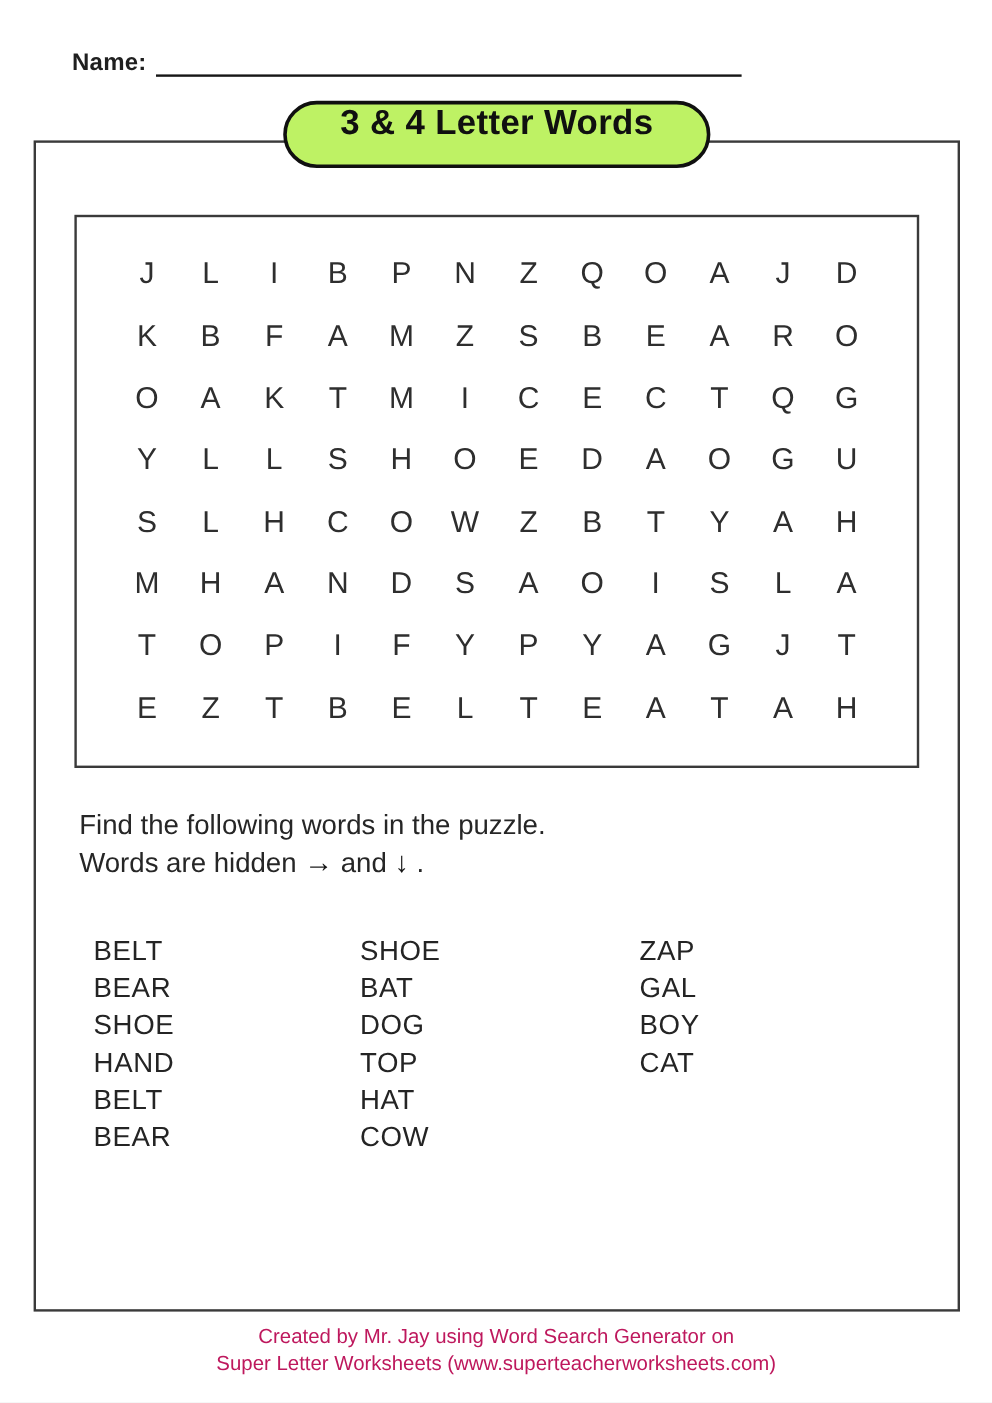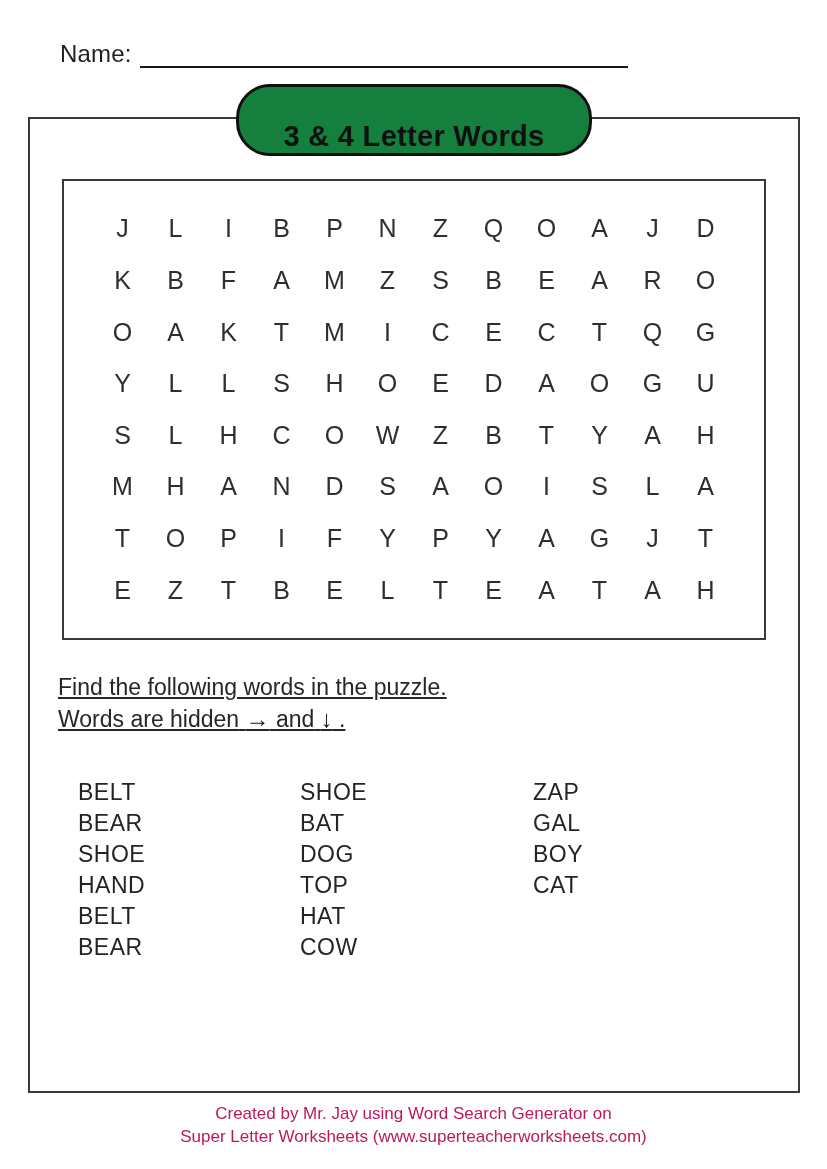--- a/index.html
+++ b/index.html
@@ -11,41 +11,41 @@
     background: #ffffff;
     font-family: "Liberation Sans", sans-serif;
     color: #1f1f1f;
     overflow: hidden;
   }
   
   .name-row {
     position: absolute; left: 60px; top: 40px;
     display: flex; align-items: flex-end;
   }
-  .name-label { font-weight: normal; font-size: 24px; letter-spacing: 0.2px; }
+  .name-label { font-weight: bold; font-size: 20px; letter-spacing: 0.2px; }
   .name-line {
     display: inline-block; width: 488px; height: 24px;
     margin-left: 8px; border-bottom: 2px solid #161616;
   }
   
   .outer-box {
     position: absolute; left: 28px; top: 117px;
     width: 772px; height: 976px;
     border: 2px solid #3a3a3a;
     background: #ffffff;
   }
   
   .title-pill {
     position: absolute; left: 50%; top: -35px;
     transform: translateX(-50%);
-    width: 356px; height: 72px;
-    background: #15803d;
+    width: 356px; height: 56px;
+    background: #bef264;
     border: 3px solid #101010;
     border-radius: 34px;
-    display: flex; align-items: flex-end; justify-content: center;
+    display: flex; align-items: flex-start; justify-content: center;
     z-index: 2;
   }
   .title-pill span {
     font-weight: bold; font-size: 29px; letter-spacing: 0.3px; color: #101010;
   }
   
   .grid-box {
     position: absolute; left: 32px; top: 60px;
     width: 704px; height: 461px;
     border: 2px solid #3a3a3a;
@@ -53,22 +53,22 @@
     grid-template-columns: repeat(12, 1fr);
     grid-template-rows: repeat(8, 1fr);
     padding: 22px 32px;
     align-items: center; justify-items: center;
   }
   .cell {
     font-size: 25px; font-weight: 400; color: #2e2e2e; line-height: 1;
   }
   
   .instructions {
-    position: absolute; left: 28px; top: 552px;
-    font-size: 23px; line-height: 32px; color: #262626; text-decoration: underline;
+    position: absolute; left: 36px; top: 552px;
+    font-size: 23px; line-height: 32px; color: #262626;
   }
   .arrow { font-weight: bold; font-size: 24px; color: #161616; }
   
   .word-list { position: absolute; top: 658px; left: 0; width: 100%; }
   .word-col { position: absolute; top: 0; }
   .word-col-1 { left: 48px; }
   .word-col-2 { left: 270px; }
   .word-col-3 { left: 503px; }
   .word { font-size: 23px; line-height: 31px; color: #242424; letter-spacing: 0.5px; }
   

